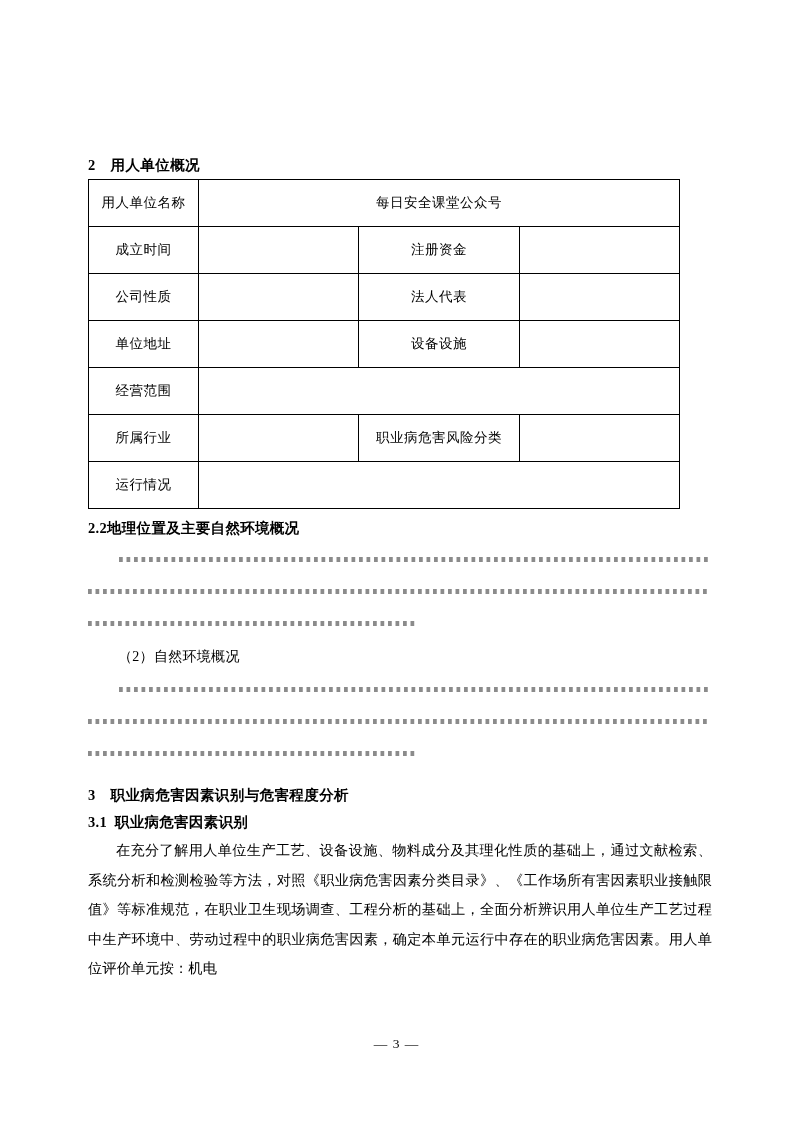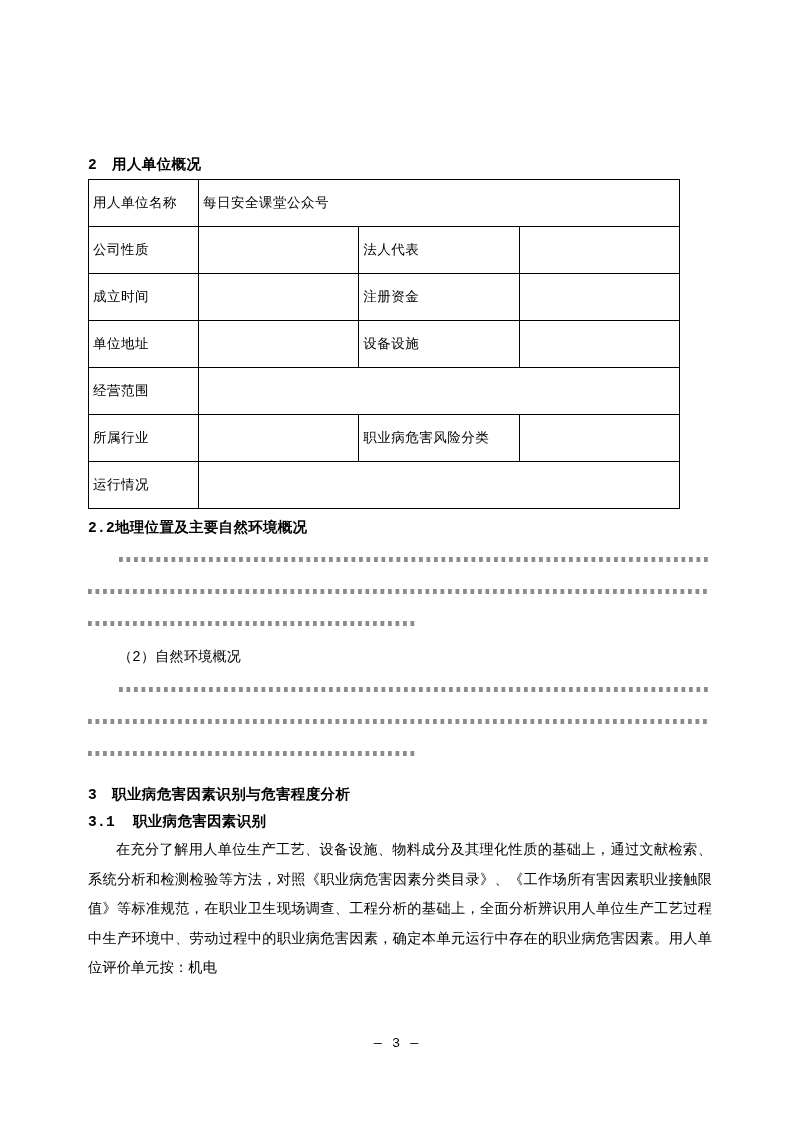--- a/index.html
+++ b/index.html
@@ -13,21 +13,20 @@
     position: relative;
     overflow: hidden;
   }
 
   .page {
     position: absolute;
     left: 0; top: 0;
     width: 793px;
     height: 1122px;
     padding: 0;
-    font-family: Liberation Mono, monospace;
   }
 
   .content {
     position: absolute;
     left: 88px;
     top: 152px;
     width: 624px;
   }
 
   
@@ -62,20 +61,21 @@
     border-collapse: collapse;
     width: 592px;
     margin: 0;
     table-layout: fixed;
   }
 
   table.info-table td {
     border: 1px solid #000000;
     height: 35px;
     font-size: 13.5px;
+    text-align: center;
     vertical-align: middle;
     letter-spacing: 0.5px;
     padding: 14px 4px;
   }
 
   td.lbl { width: 110px; }
   td.v1  { width: 193px; }
   td.lbl2 { width: 148px; }
   td.v2  { width: 141px; }
 
@@ -149,29 +149,29 @@
 
 
 
     <table class="info-table">
       <tbody>
         <tr>
           <td class="lbl">用人单位名称</td>
           <td colspan="3">每日安全课堂公众号</td>
         </tr>
         <tr>
+          <td class="lbl">成立时间</td>
+          <td class="v1"></td>
+          <td class="lbl2">注册资金</td>
+          <td class="v2"></td>
+        </tr>
+        <tr>
           <td class="lbl">公司性质</td>
           <td class="v1"></td>
           <td class="lbl2">法人代表</td>
-          <td class="v2"></td>
-        </tr>
-        <tr>
-          <td class="lbl">成立时间</td>
-          <td class="v1"></td>
-          <td class="lbl2">注册资金</td>
           <td class="v2"></td>
         </tr>
         <tr>
           <td class="lbl">单位地址</td>
           <td class="v1"></td>
           <td class="lbl2">设备设施</td>
           <td class="v2"></td>
         </tr>
         <tr>
           <td class="lbl">经营范围</td>

